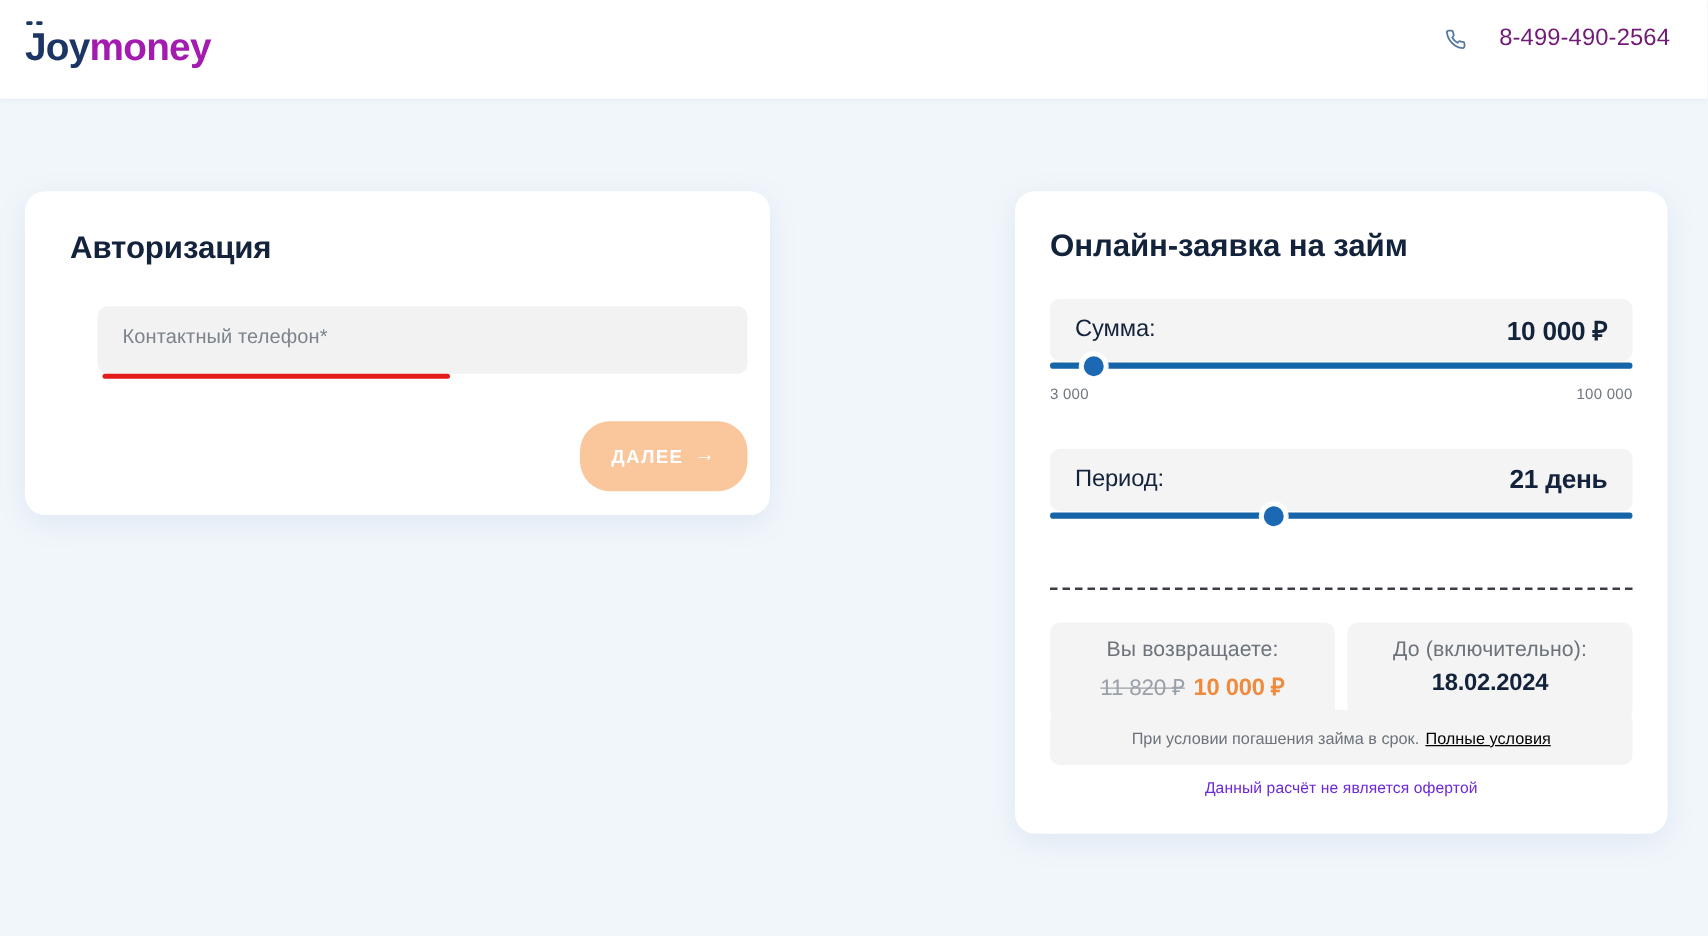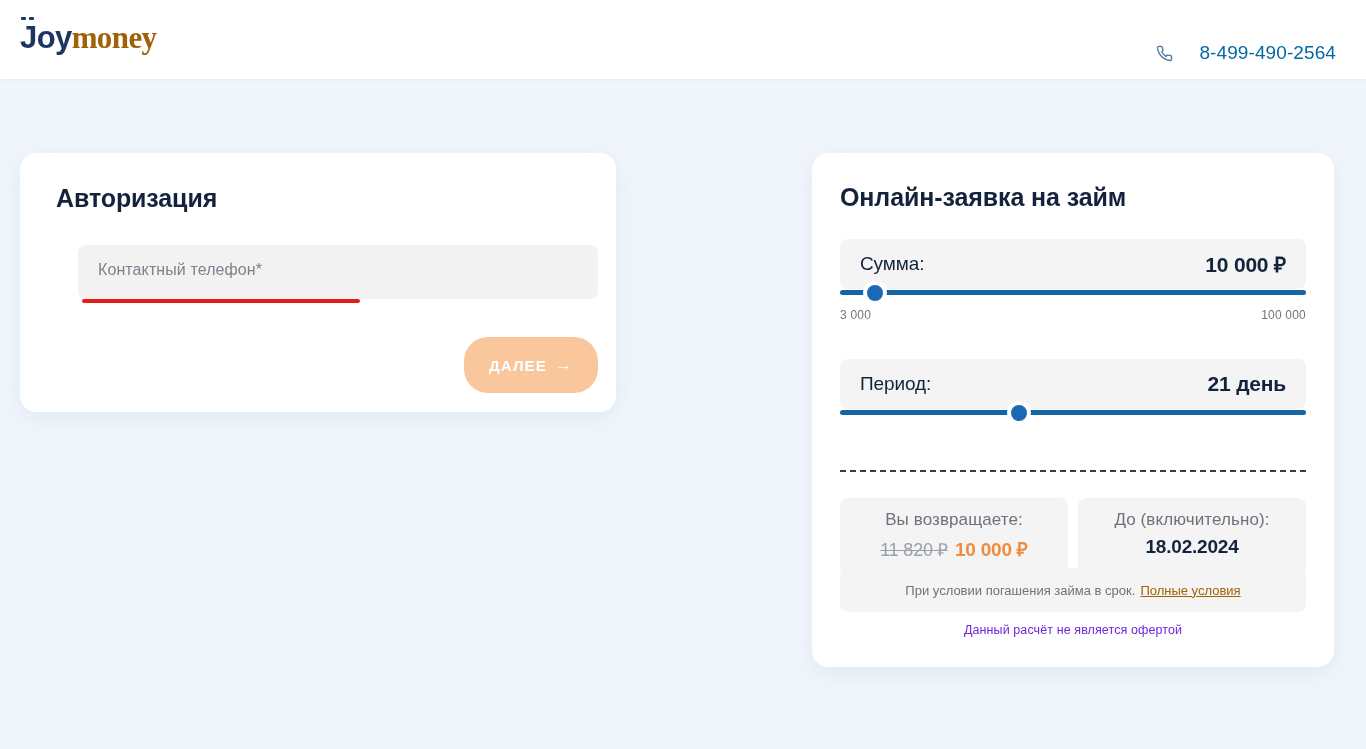--- a/index.html
+++ b/index.html
@@ -33,21 +33,21 @@
     left: 20px;
     top: 22px;
     font-size: 31px;
     font-weight: 700;
     letter-spacing: -0.6px;
     line-height: 1;
     user-select: none;
     white-space: nowrap;
   }
   .logo .logo-joy  { color: #1b3664; }
-  .logo .logo-money{ color: #a16207; font-family: Liberation Serif, serif; }
+  .logo .logo-money{ color: #a21caf; }
   .logo .logo-dots {
     position: absolute;
     left: 1px;
     top: -5px;
     width: 14px;
     height: 4px;
   }
   .logo .logo-dots i {
     position: absolute;
     top: 0;
@@ -56,25 +56,25 @@
     background: #1b3664;
     border-radius: 1px;
     display: block;
   }
   .logo .logo-dots i:nth-child(1){ left: 0; }
   .logo .logo-dots i:nth-child(2){ left: 8px; }
 
   .phone-block {
     position: absolute;
     right: 30px;
-    top: 42px;
+    top: 20px;
     display: flex;
     align-items: center;
     gap: 26px;
-    color: #0369a1;
+    color: #701a75;
     font-size: 19px;
     letter-spacing: 0.1px;
     white-space: nowrap;
     text-decoration: none;
   }
   .phone-icon { display: block; width: 17px; height: 17px; }
 
   
   .card {
     position: absolute;
@@ -281,21 +281,21 @@
     background: #f4f4f4;
     border-radius: 8px;
     display: flex;
     align-items: center;
     justify-content: center;
     gap: 5px;
     font-size: 13px;
     color: #6d737b;
   }
   .condition-note a {
-    color: #a16207;
+    color: #000000;
     text-decoration: underline;
   }
 
   .offer-note {
     position: absolute;
     left: 28px;
     top: 470px;
     width: 466px;
     text-align: center;
     font-size: 12.5px;

